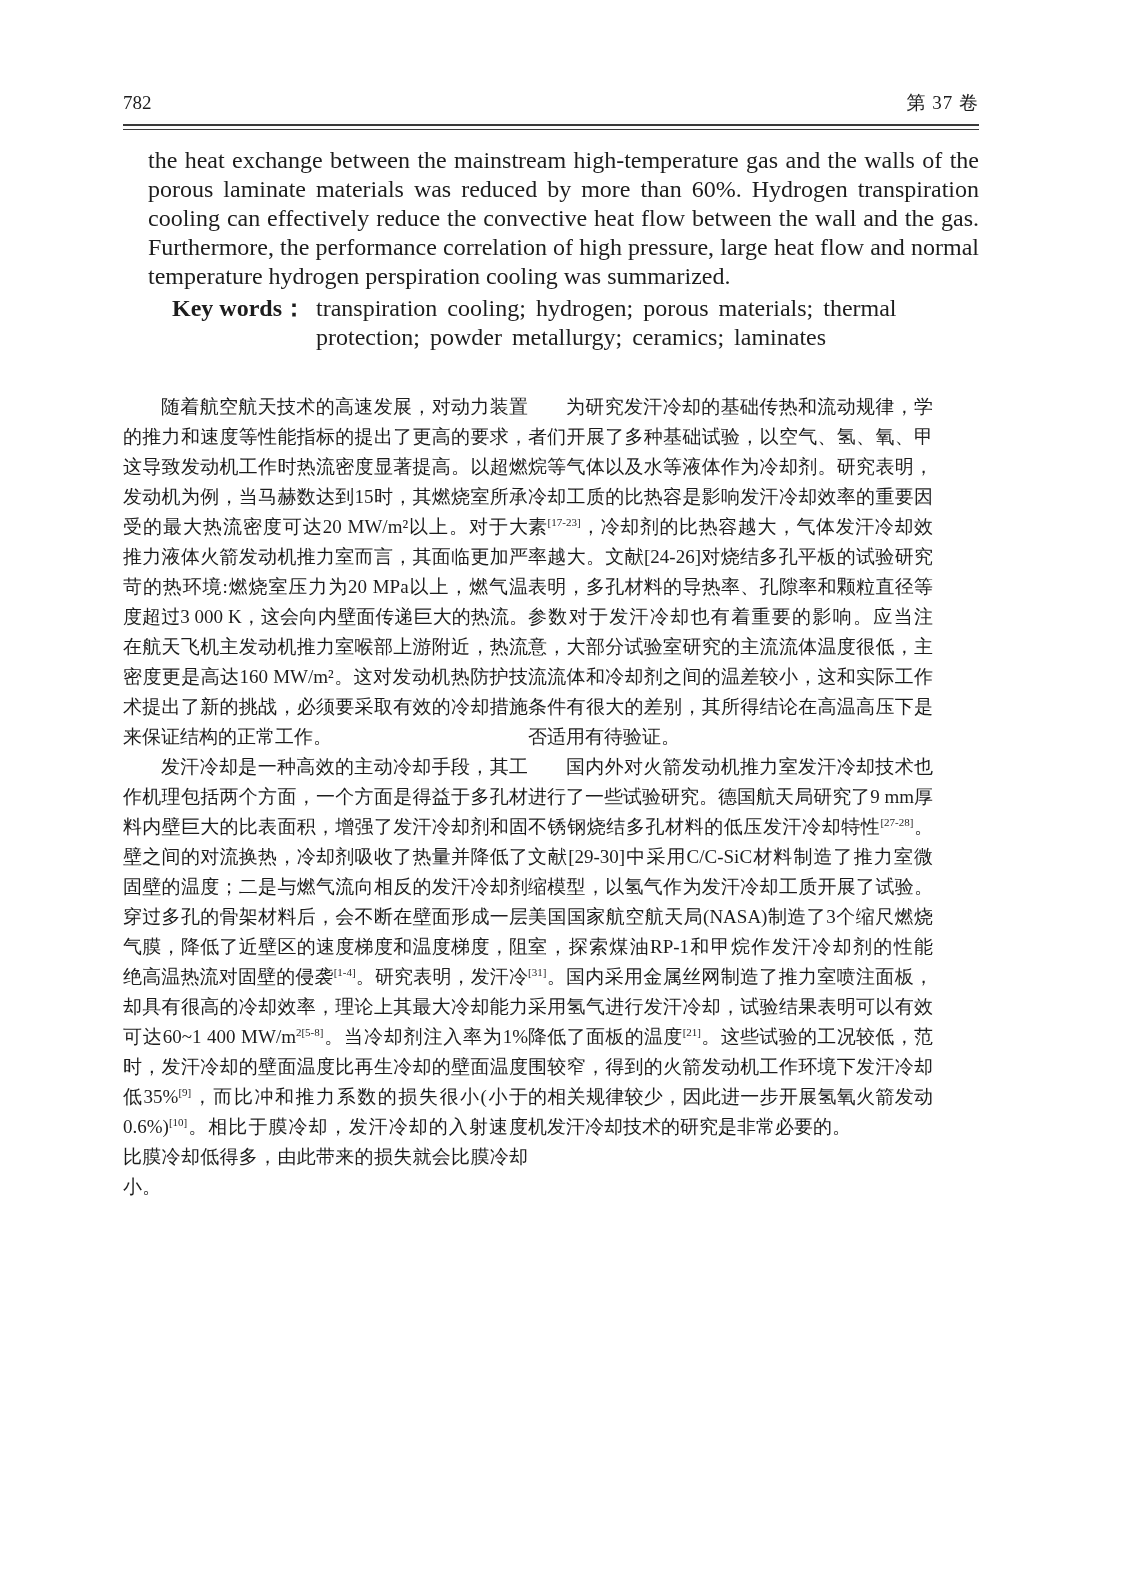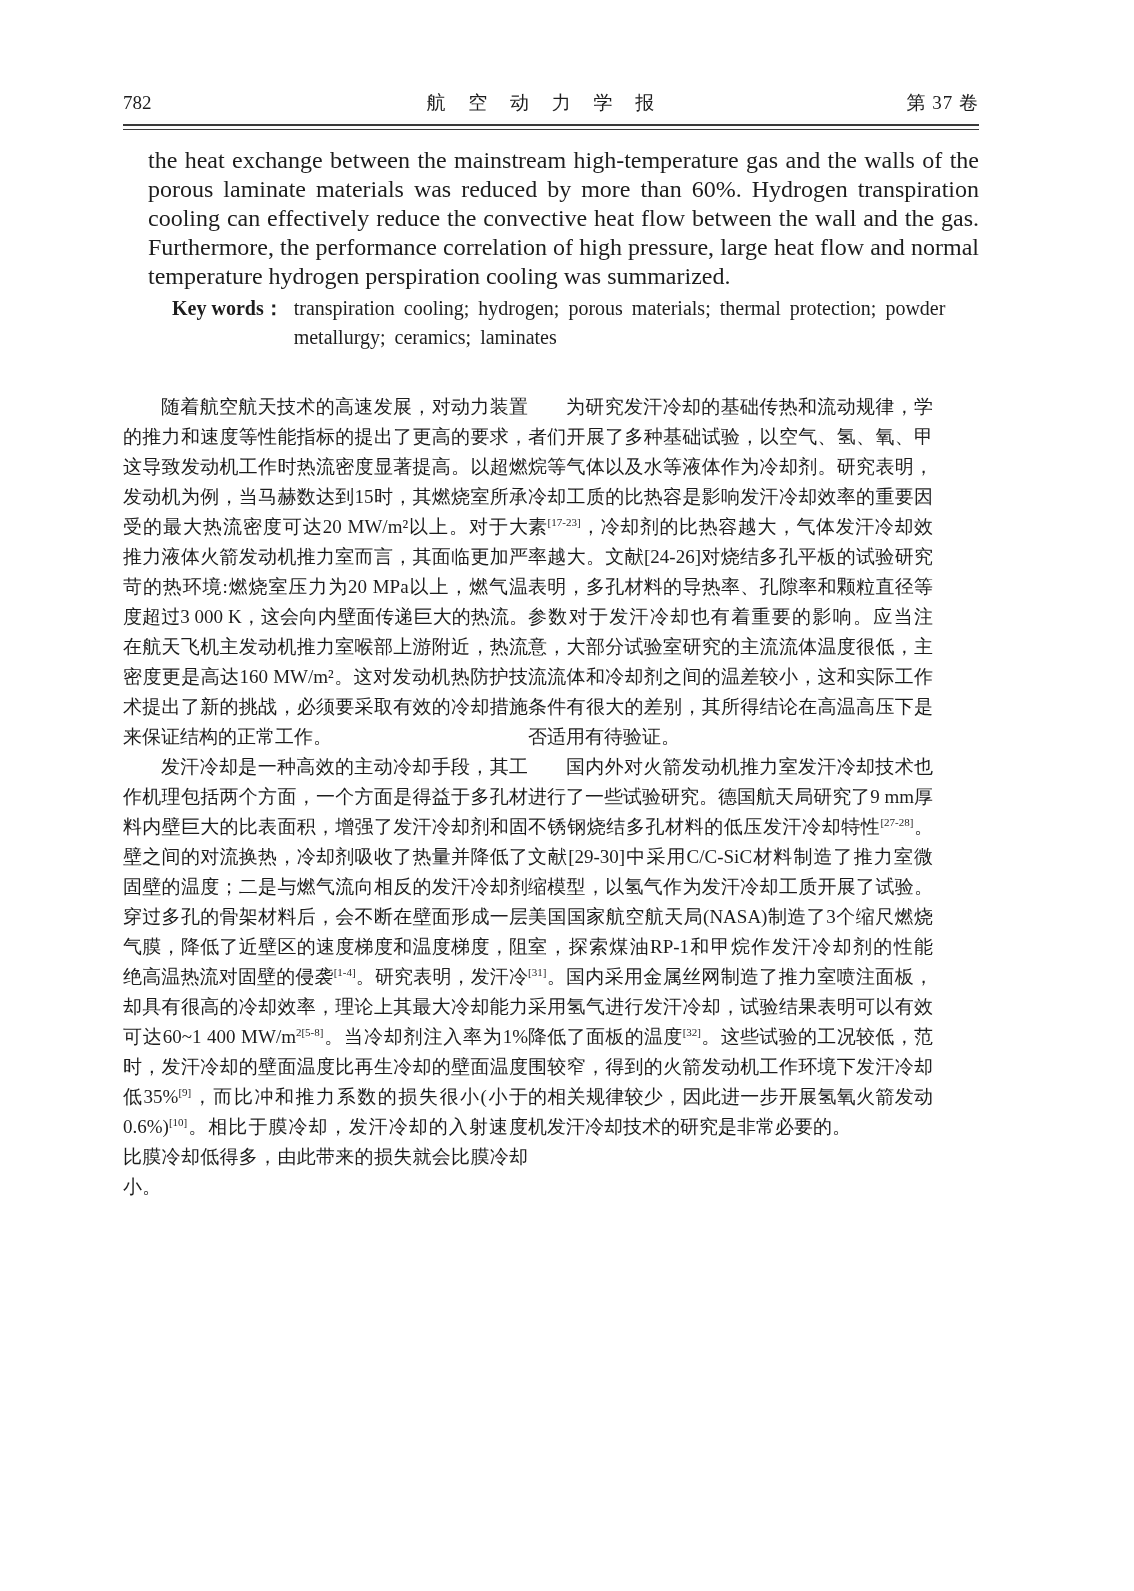--- a/index.html
+++ b/index.html
@@ -42,21 +42,21 @@
     margin: 16px 0 0 25px;
     width: 831px;
     font-size: 24px;
     line-height: 29px;
     text-align: justify;
   }
   .keywords {
     display: flex;
     margin: 3px 0 0 49px;
     width: 790px;
-    font-size: 20px;
+    font-size: 24px;
     line-height: 29px;
   }
   .kw-label {
     font-weight: bold;
     white-space: nowrap;
   }
   .kw-terms {
     margin-left: 10px;
     max-width: 700px;
     word-spacing: 4px;
@@ -84,37 +84,36 @@
     letter-spacing: 0;
   }
 </style>
 </head>
 <body>
 
 <div class="page">
 
   <div class="page-header">
     <span class="page-number">782</span>
-    <span class="journal-title">航 空 动 力 学 报</span>
     <span class="volume-label">第 37 卷</span>
   </div>
 
   <div class="header-rule"></div>
 
   <p class="abstract">the heat exchange between the mainstream high-temperature gas and the walls of the porous laminate materials was reduced by more than 60%. Hydrogen transpiration cooling can effectively reduce the convective heat flow between the wall and the gas. Furthermore, the performance correlation of high pressure, large heat flow and normal temperature hydrogen perspiration cooling was summarized.</p>
 
   <div class="keywords">
     <span class="kw-label">Key words：</span>
     <span class="kw-terms">transpiration cooling; hydrogen; porous materials; thermal protection; powder metallurgy; ceramics; laminates</span>
   </div>
 
   <div class="columns">
     <div class="col">
         <p class="para indent">随着航空航天技术的高速发展，对动力装置的推力和速度等性能指标的提出了更高的要求，这导致发动机工作时热流密度显著提高。以超燃发动机为例，当马赫数达到15时，其燃烧室所承受的最大热流密度可达20 MW/m²以上。对于大推力液体火箭发动机推力室而言，其面临更加严苛的热环境:燃烧室压力为20 MPa以上，燃气温度超过3 000 K，这会向内壁面传递巨大的热流。在航天飞机主发动机推力室喉部上游附近，热流密度更是高达160 MW/m²。这对发动机热防护技术提出了新的挑战，必须要采取有效的冷却措施来保证结构的正常工作。</p>
         <p class="para indent">发汗冷却是一种高效的主动冷却手段，其工作机理包括两个方面，一个方面是得益于多孔材料内壁巨大的比表面积，增强了发汗冷却剂和固壁之间的对流换热，冷却剂吸收了热量并降低了固壁的温度；二是与燃气流向相反的发汗冷却剂穿过多孔的骨架材料后，会不断在壁面形成一层气膜，降低了近壁区的速度梯度和温度梯度，阻绝高温热流对固壁的侵袭<sup class="ref">[1-4]</sup>。研究表明，发汗冷却具有很高的冷却效率，理论上其最大冷却能力可达60~1 400 MW/m<sup class="ref">2[5-8]</sup>。当冷却剂注入率为1%时，发汗冷却的壁面温度比再生冷却的壁面温度低35%<sup class="ref">[9]</sup>，而比冲和推力系数的损失很小(小于0.6%)<sup class="ref">[10]</sup>。相比于膜冷却，发汗冷却的入射速度比膜冷却低得多，由此带来的损失就会比膜冷却小。</p>
       </div>
     <div class="col">
         <p class="para indent">为研究发汗冷却的基础传热和流动规律，学者们开展了多种基础试验，以空气、氢、氧、甲烷等气体以及水等液体作为冷却剂。研究表明，冷却工质的比热容是影响发汗冷却效率的重要因素<sup class="ref">[17-23]</sup>，冷却剂的比热容越大，气体发汗冷却效率越大。文献[24-26]对烧结多孔平板的试验研究表明，多孔材料的导热率、孔隙率和颗粒直径等参数对于发汗冷却也有着重要的影响。应当注意，大部分试验室研究的主流流体温度很低，主流流体和冷却剂之间的温差较小，这和实际工作条件有很大的差别，其所得结论在高温高压下是否适用有待验证。</p>
-        <p class="para indent">国内外对火箭发动机推力室发汗冷却技术也进行了一些试验研究。德国航天局研究了9 mm厚不锈钢烧结多孔材料的低压发汗冷却特性<sup class="ref">[27-28]</sup>。文献[29-30]中采用C/C-SiC材料制造了推力室微缩模型，以氢气作为发汗冷却工质开展了试验。美国国家航空航天局(NASA)制造了3个缩尺燃烧室，探索煤油RP-1和甲烷作发汗冷却剂的性能<sup class="ref">[31]</sup>。国内采用金属丝网制造了推力室喷注面板，采用氢气进行发汗冷却，试验结果表明可以有效降低了面板的温度<sup class="ref">[32]</sup>。这些试验的工况较低，范围较窄，得到的火箭发动机工作环境下发汗冷却的相关规律较少，因此进一步开展氢氧火箭发动机发汗冷却技术的研究是非常必要的。</p>
+        <p class="para indent">国内外对火箭发动机推力室发汗冷却技术也进行了一些试验研究。德国航天局研究了9 mm厚不锈钢烧结多孔材料的低压发汗冷却特性<sup class="ref">[27-28]</sup>。文献[29-30]中采用C/C-SiC材料制造了推力室微缩模型，以氢气作为发汗冷却工质开展了试验。美国国家航空航天局(NASA)制造了3个缩尺燃烧室，探索煤油RP-1和甲烷作发汗冷却剂的性能<sup class="ref">[31]</sup>。国内采用金属丝网制造了推力室喷注面板，采用氢气进行发汗冷却，试验结果表明可以有效降低了面板的温度<sup class="ref">[21]</sup>。这些试验的工况较低，范围较窄，得到的火箭发动机工作环境下发汗冷却的相关规律较少，因此进一步开展氢氧火箭发动机发汗冷却技术的研究是非常必要的。</p>
       </div>
   </div>
 
 </div>
 
 </body></html>

